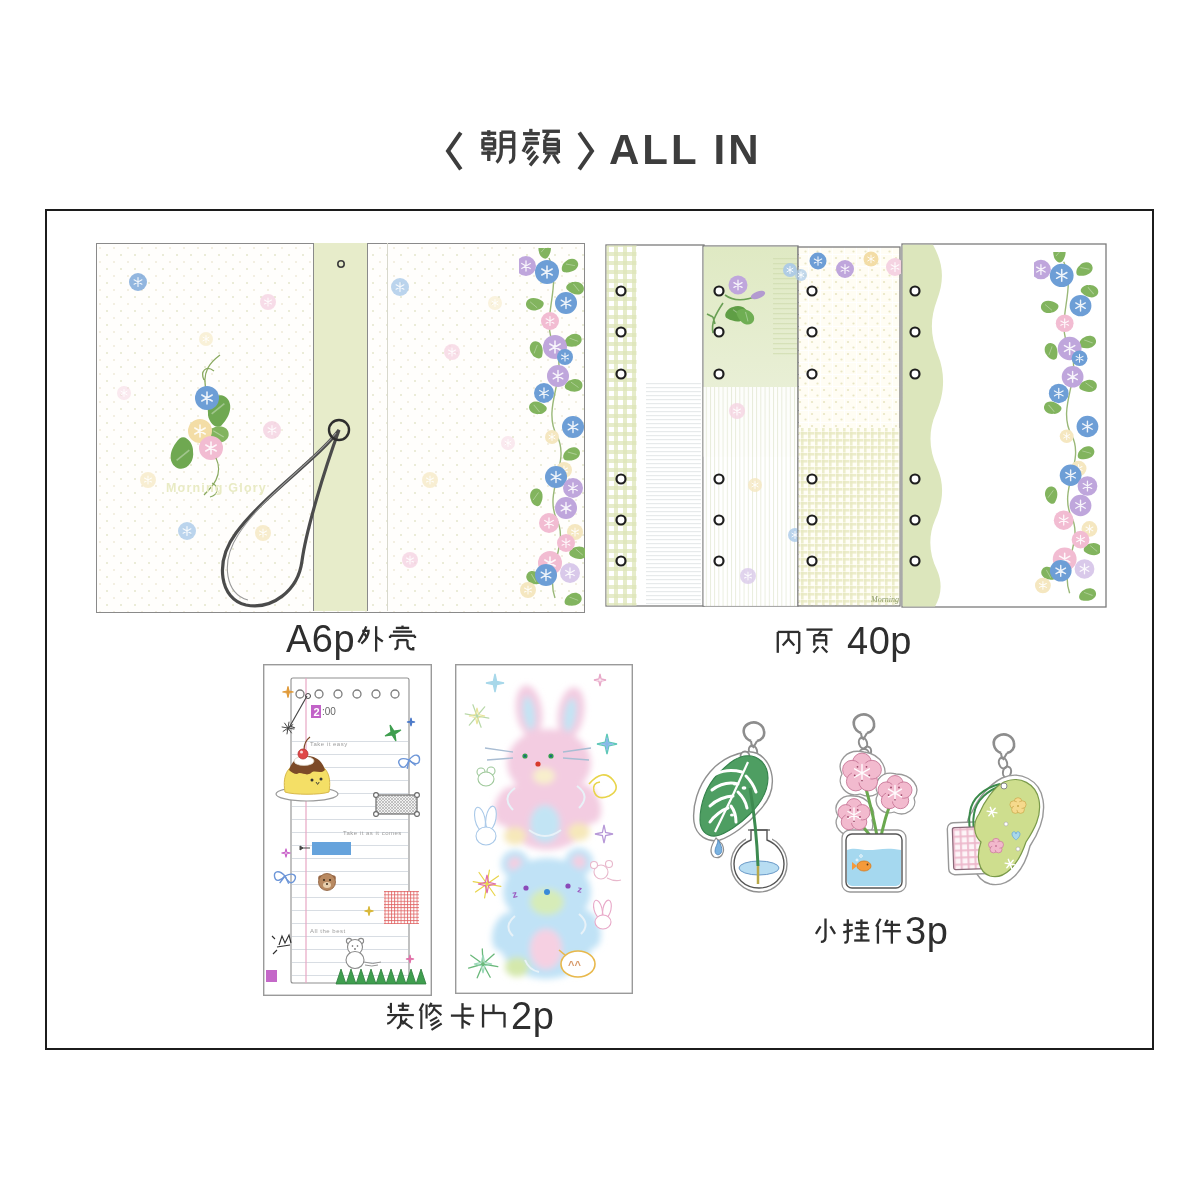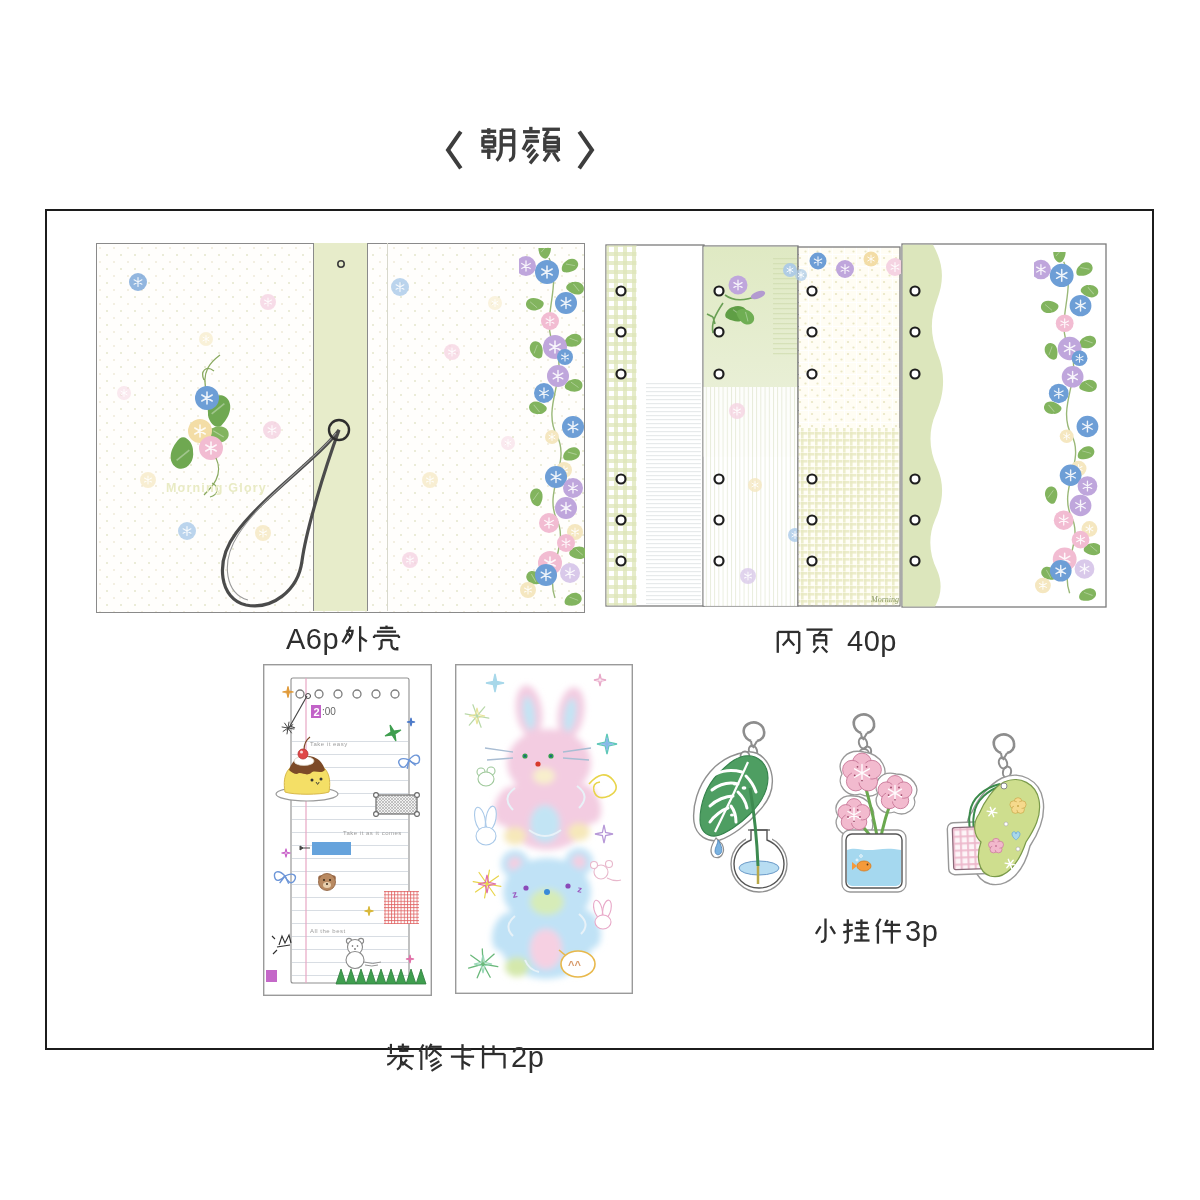--- a/index.html
+++ b/index.html
@@ -1,18 +1,18 @@
 <!DOCTYPE html>
 <html><head><meta charset="utf-8"><style>
 html,body{margin:0;padding:0;background:#fff;}
 body{width:1200px;height:1200px;font-family:"Liberation Sans",sans-serif;}
 #pg{position:relative;width:1200px;height:1200px;overflow:hidden;}
 .abs{position:absolute;}
 .lbl{position:absolute;display:flex;align-items:center;color:#2e2e2e;}
-.lbl span{font-size:29px;letter-spacing:0.5px;}
+.lbl span{font-size:38px;letter-spacing:0.5px;}
 .dots{background-image:radial-gradient(circle,#ebecd8 1px,rgba(0,0,0,0) 1.4px),radial-gradient(circle,#f3efe2 1px,rgba(0,0,0,0) 1.4px);background-size:14px 14px,14px 14px;background-position:3px 4px,10px 11px;}
 </style></head><body>
 <div id="pg">
 
 <div class="abs" style="left:436px;top:126px;display:flex;align-items:center;">
 <svg width="40" height="40" viewBox="0 0 100 100" style="margin-top:2px;">
         <g fill="none" stroke="#3d3d3d" stroke-width="10" stroke-linecap="butt">
           <path d="M62 4 L30 50 L62 96"></path>
         </g>
       </svg>
@@ -54,20 +54,21 @@
             <path d="M58 51 H91"></path>
             <path d="M70 65 L56 86"></path>
             <path d="M79 65 L93 86"></path>
           </g>
         </svg></span>
 <svg width="40" height="40" viewBox="0 0 100 100" style="margin-top:2px;">
         <g fill="none" stroke="#3d3d3d" stroke-width="10" stroke-linecap="butt">
           <path d="M38 4 L70 50 L38 96"></path>
         </g>
       </svg>
+<span style="font-size:42px;font-weight:bold;color:#3d3d3d;letter-spacing:3px;margin-left:5px;">ALL IN</span>
 </div>
 
 <div class="abs" style="left:45px;top:209px;width:1105px;height:837px;border:2px solid #1c1c1c;"></div>
 
 <div class="abs dots" style="left:96px;top:243px;width:487px;height:368px;background-color:#fffefc;border:1px solid #8a8a8a;"></div>
 
 <div class="abs" style="left:313px;top:243px;width:55px;height:368px;background:#e7ecca;border-left:1px solid #8a8a8a;border-right:1px solid #8a8a8a;box-sizing:border-box;"></div>
 
 <div class="abs" style="left:387px;top:243px;width:1px;height:368px;background:#d8d8cd;"></div>
 <svg class="abs" style="left:96px;top:243px;" width="487" height="368" viewBox="0 0 487 368">
@@ -576,21 +577,21 @@
         <ellipse cx="152" cy="245" rx="4" ry="9" transform="rotate(12 152 245)"></ellipse>
         <ellipse cx="148" cy="258" rx="8" ry="7"></ellipse>
       </g>
       <path d="M28.0 300.0 L42.8 302.6 M28.0 300.0 L35.2 313.2 M28.0 300.0 L22.2 313.8 M28.0 300.0 L13.6 304.1 M28.0 300.0 L15.8 291.2 M28.0 300.0 L27.3 285.0 M28.0 300.0 L39.2 290.1" stroke="#6ab87a" stroke-width="1.3" fill="none" stroke-linecap="round"></path>
       <path d="M0 -9 L1.62 -1.62 L9 0 L1.62 1.62 L0 9 L-1.62 1.62 L-9 0 L-1.62 -1.62 Z" transform="translate(28.0 300.0)" fill="none" stroke="#9ad8b8" stroke-width="1.2"></path>
       <ellipse cx="123" cy="300" rx="17" ry="13" fill="#fff" stroke="#e8b84b" stroke-width="1.6"></ellipse>
       <path d="M110 291 l-6 -5" stroke="#e8b84b" stroke-width="1.6"></path>
       <text x="113" y="305" font-size="11" font-weight="bold" fill="#d89a6a">^^</text>
     </svg>
 
-<div class="lbl" style="left:386px;top:999px;height:34px;margin-top:41px;">
+<div class="lbl" style="left:386px;top:999px;height:34px;">
 <svg width="29" height="29" viewBox="0 0 100 100" style="">
         <g fill="none" stroke="#2e2e2e" stroke-width="7.5" stroke-linecap="butt">
           <path d="M17 3 V38"></path>
           <path d="M6 16 L16 21"></path>
           <path d="M58 2 V31"></path>
           <path d="M41 13 H80"></path>
           <path d="M45 27 H77"></path>
           <path d="M4 45 H96"></path>
           <path d="M36 47 L18 67 C14 71 9 74 4 75"></path>
           <path d="M52 47 V66 C52 77 47 86 38 92"></path>

